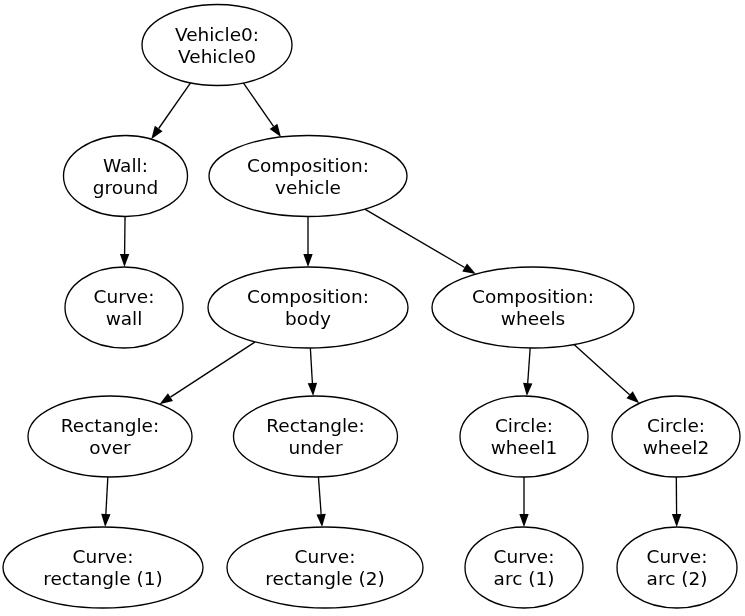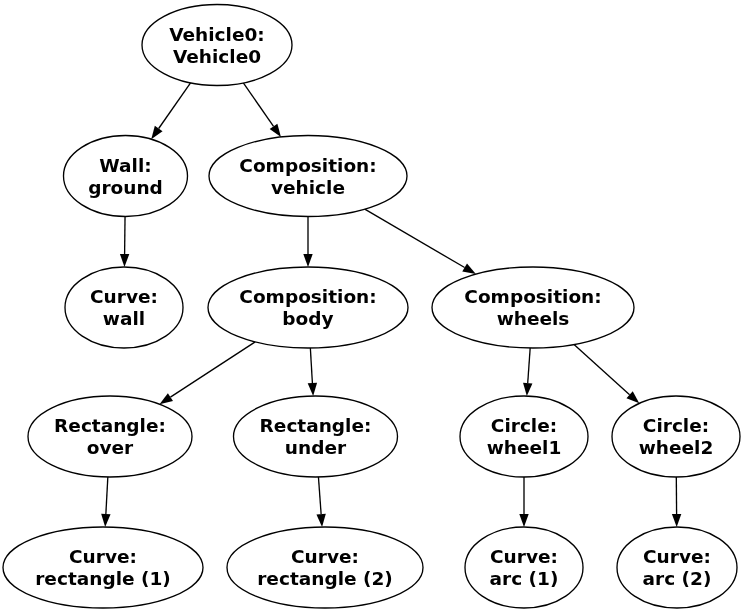--- a/index.html
+++ b/index.html
@@ -5,21 +5,20 @@
   html, body {
     margin: 0;
     padding: 0;
     background: #ffffff;
   }
   .graph-wrap {
     width: 745px;
     height: 616px;
     background: #ffffff;
     overflow: hidden;
-    font-weight: bold;
   }
   svg {
     display: block;
   }
   svg text {
     font-family: "DejaVu Sans", "Liberation Sans", sans-serif;
     font-size: 18.5px;
     fill: #000000;
   }
 </style>

